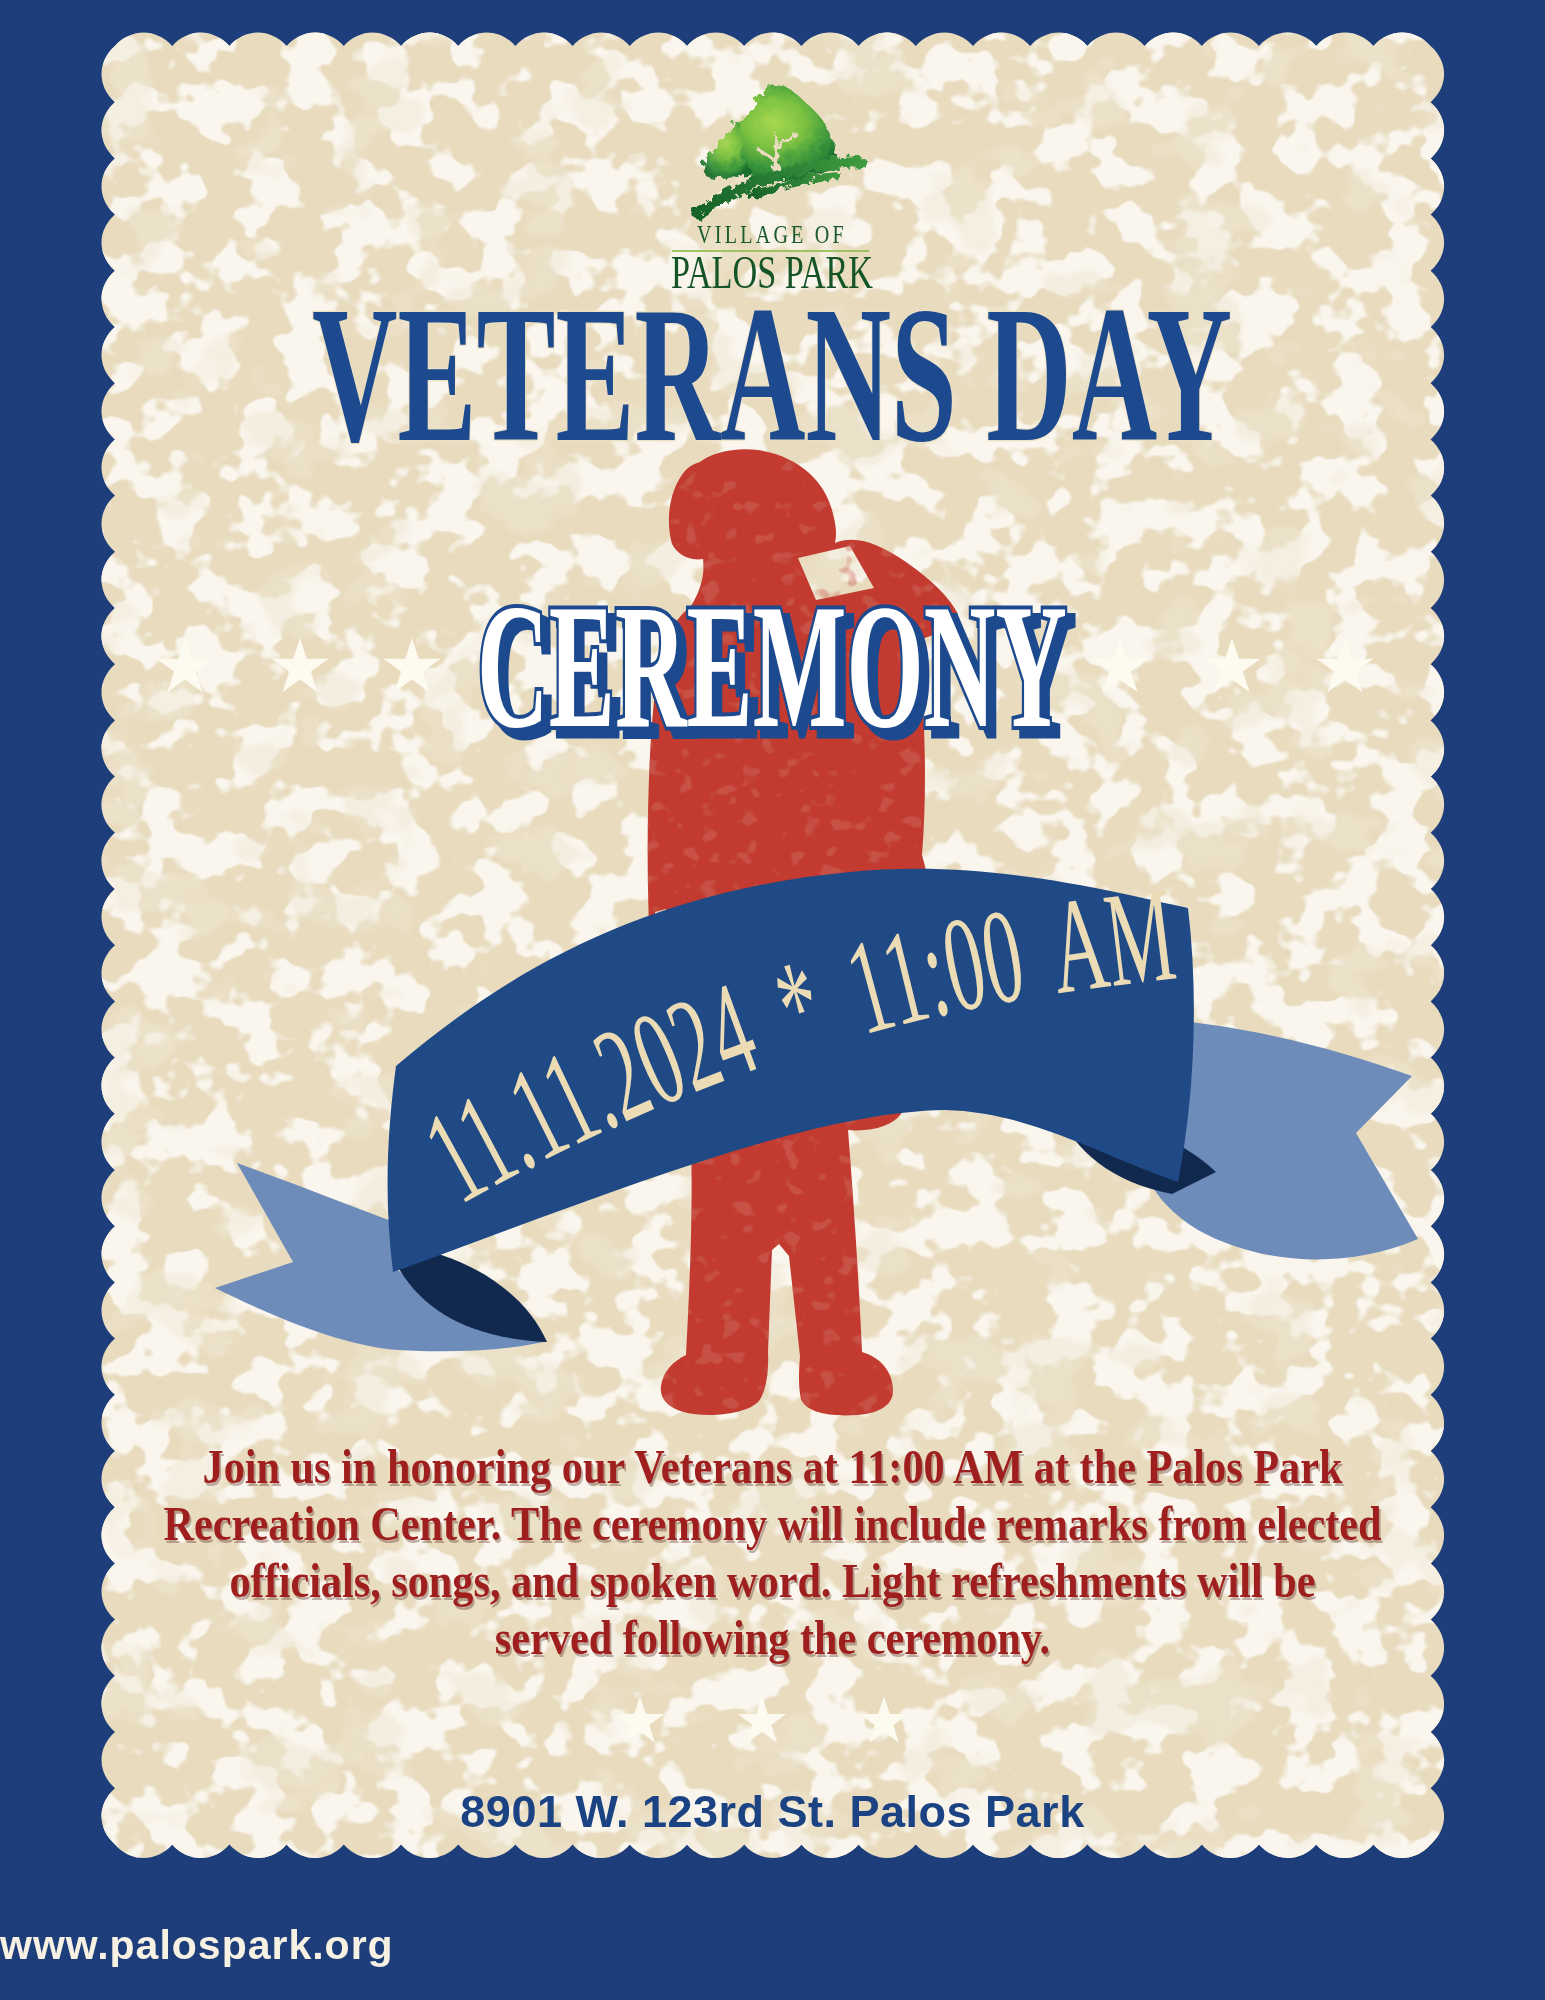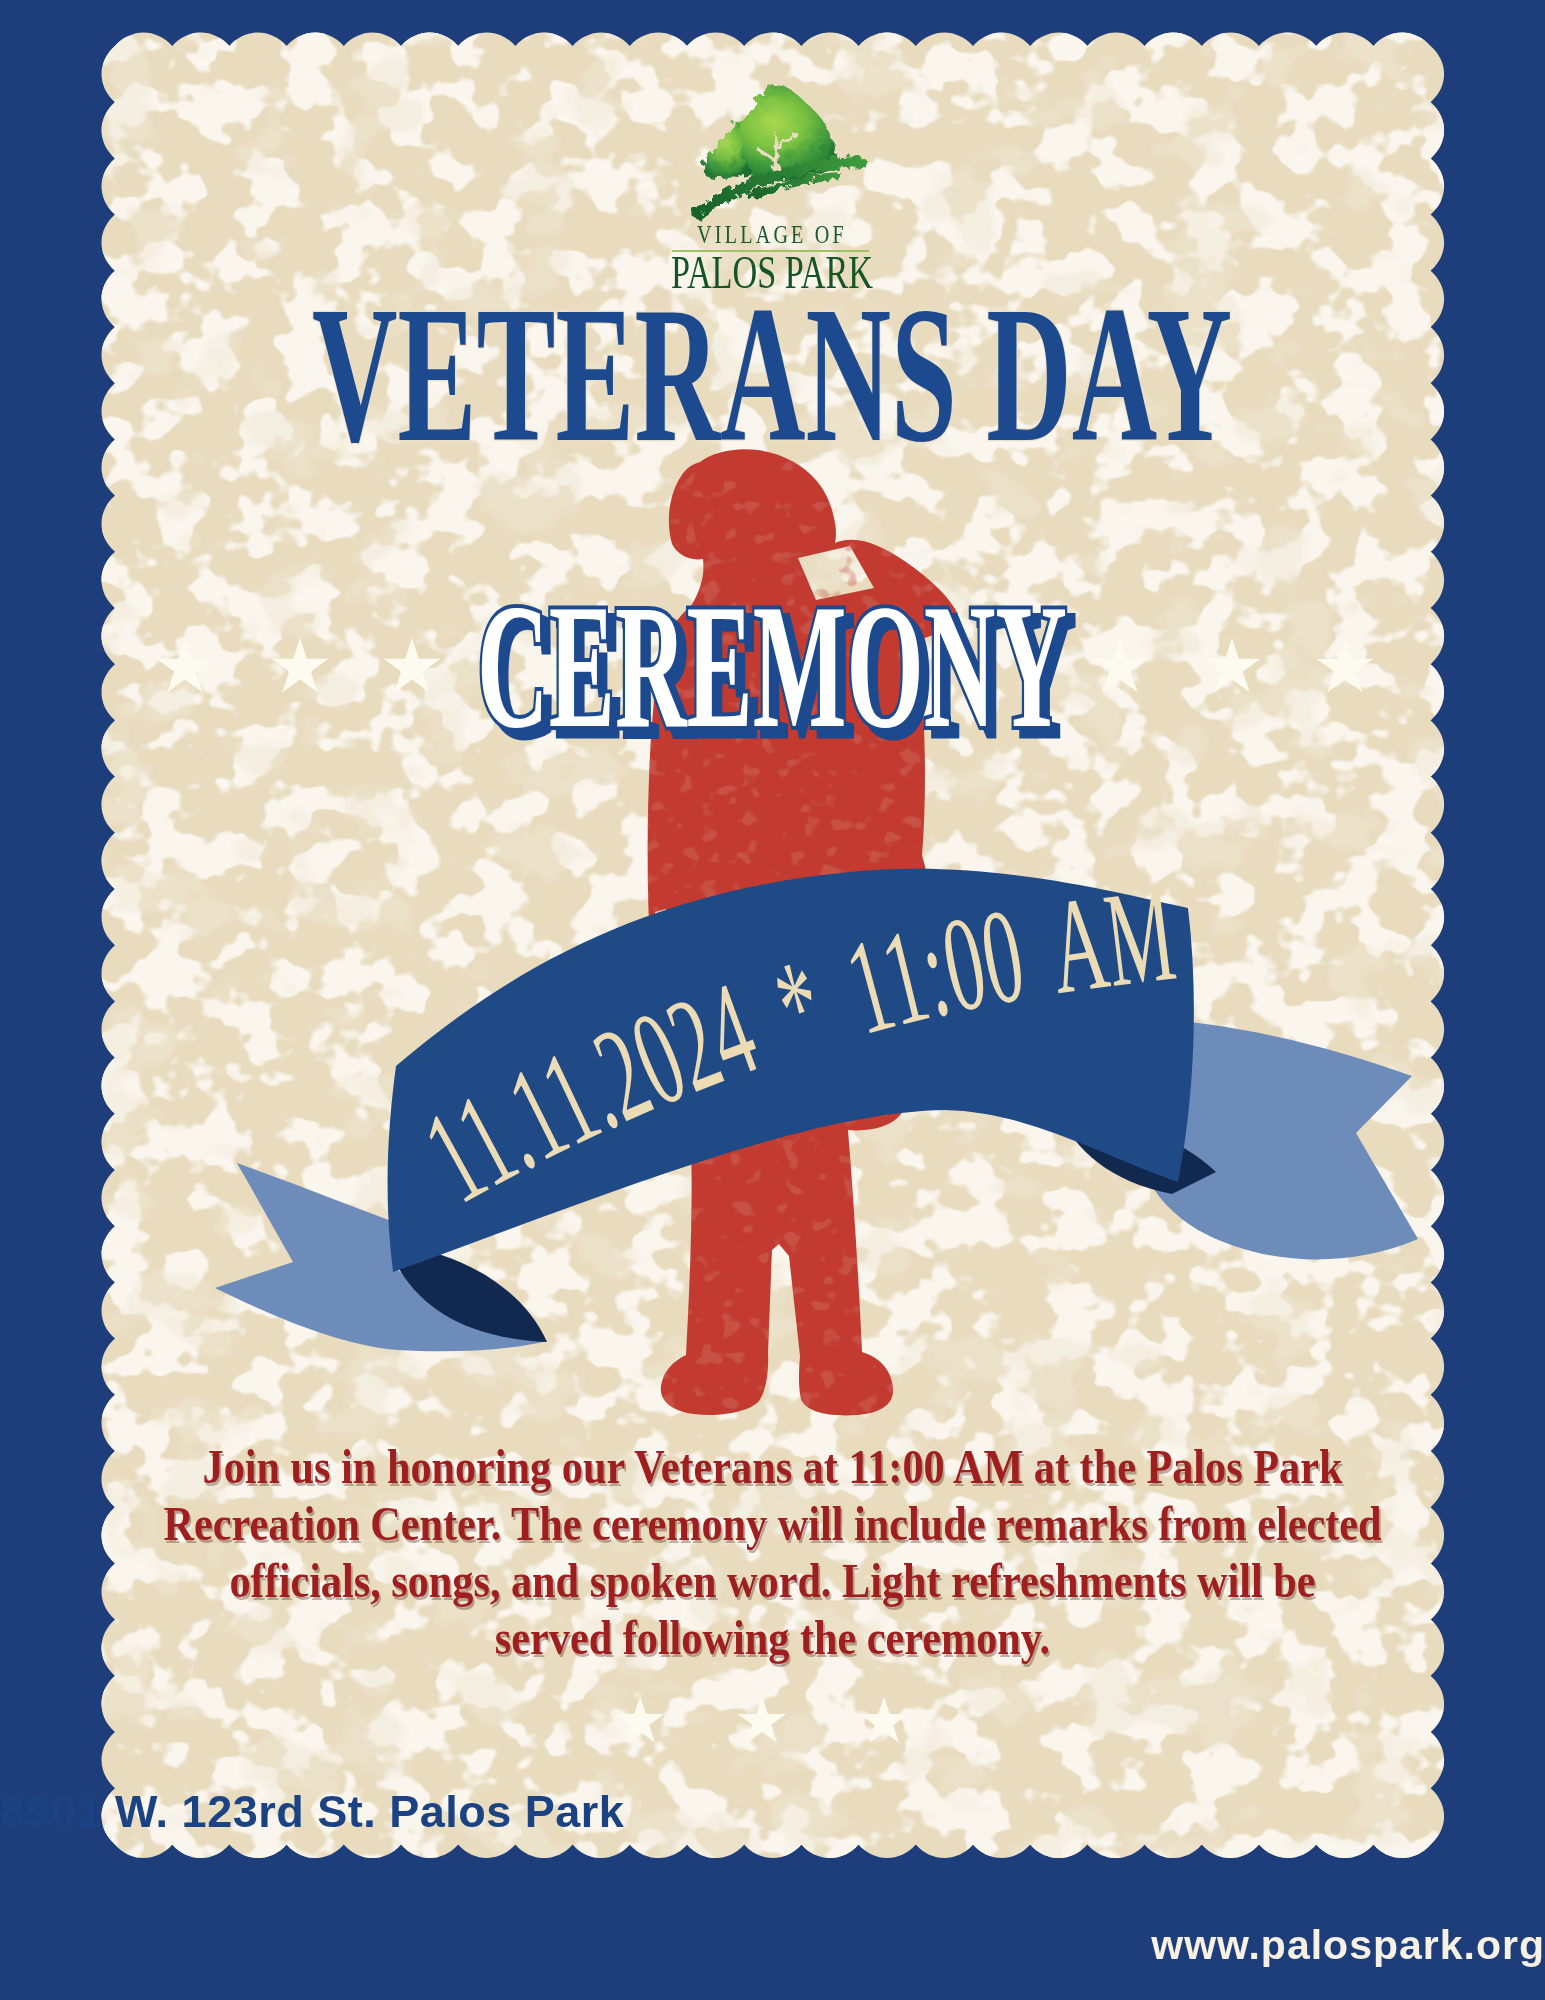--- a/index.html
+++ b/index.html
@@ -19,28 +19,28 @@
     transform-origin:50% 0;
   }
   .para-line{
     font:700 48px/57px "Liberation Serif", serif;
     color:#9f1f1f;
     text-shadow:2px 3px 0 rgba(84,36,30,.35);
     white-space:nowrap;
   }
   .address{
     position:absolute;left:0;top:1786px;width:1545px;
-    text-align:left;
+    text-align:center;
     font:700 45px "Liberation Sans", sans-serif;
     color:#1b4384;
     letter-spacing:.5px;
   }
   .website{
     position:absolute;left:0;top:1922px;width:1545px;
-    text-align:right;
+    text-align:left;
     font:700 41px "Liberation Sans", sans-serif;
     color:#f7f1e3;
     letter-spacing:1px;
   }
 </style>
 </head>
 <body>
 
 <svg class="layer" viewBox="0 0 1545 2000" xmlns="http://www.w3.org/2000/svg">
   <defs>

